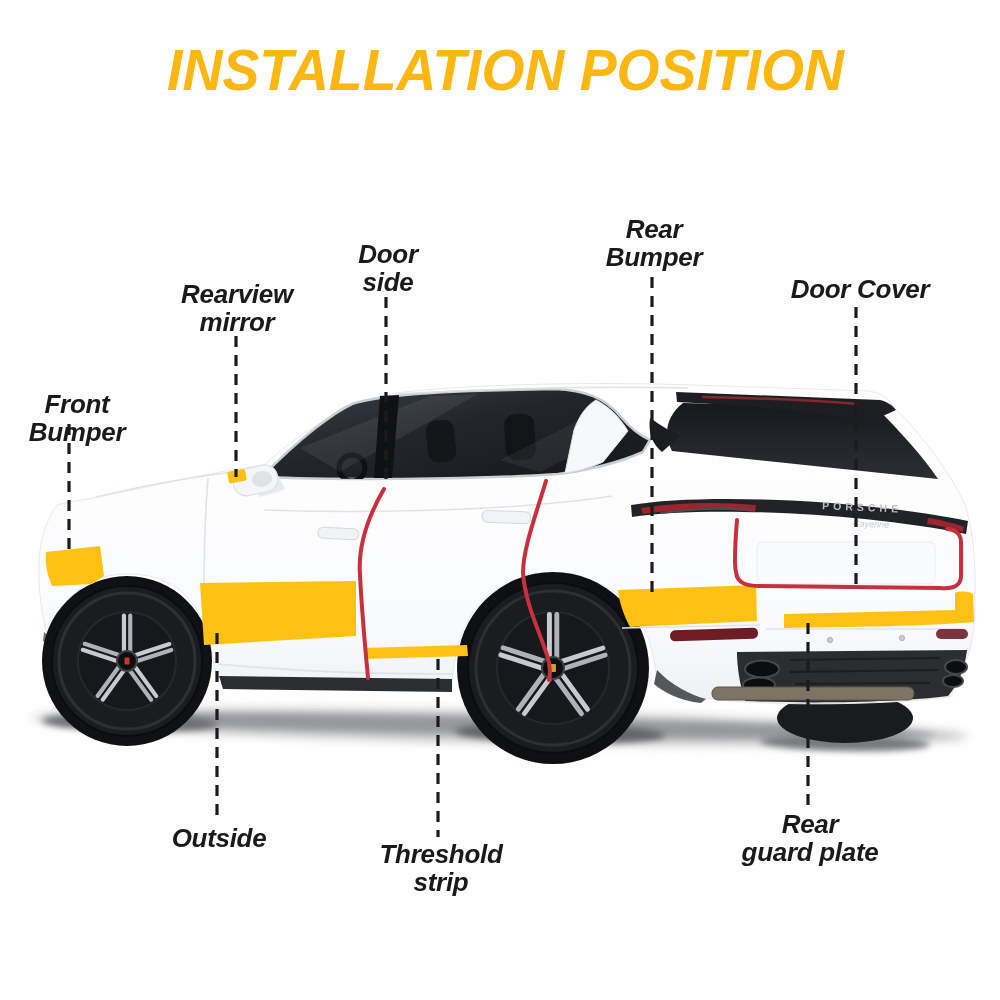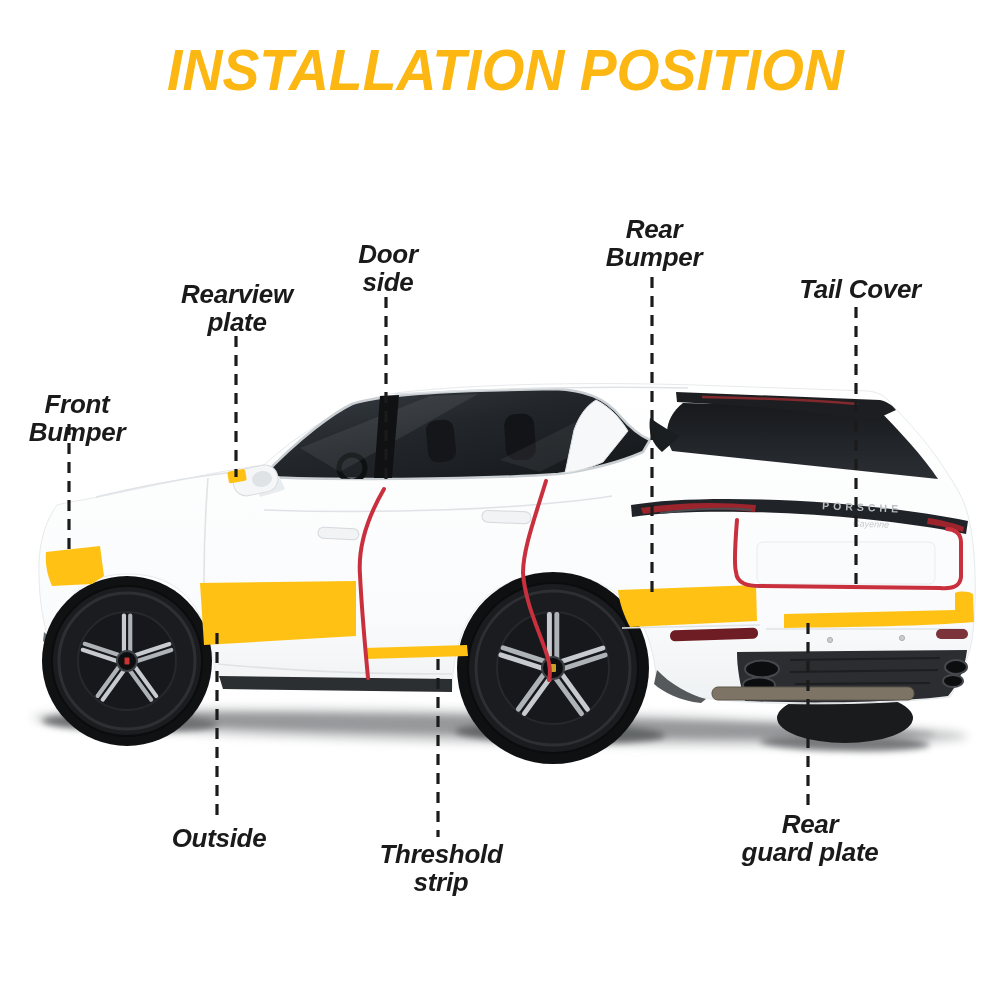--- a/index.html
+++ b/index.html
@@ -213,32 +213,32 @@
       <line class="leader" x1="808" y1="623" x2="808" y2="807"></line>
     </g>
   </svg>
 
   <div class="lbl" id="lbl-front-bumper">
     <span>Front</span>
     <span>Bumper</span>
   </div>
   <div class="lbl" id="lbl-rearview-mirror">
     <span>Rearview</span>
-    <span>plate</span>
+    <span>mirror</span>
   </div>
   <div class="lbl" id="lbl-door-side">
     <span>Door</span>
     <span>side</span>
   </div>
   <div class="lbl" id="lbl-rear-bumper">
     <span>Rear</span>
     <span>Bumper</span>
   </div>
   <div class="lbl" id="lbl-tail-cover">
-    <span>Tail Cover</span>
+    <span>Door Cover</span>
     <span></span>
   </div>
   <div class="lbl" id="lbl-outside-the-door">
     <span>Outside</span>
   </div>
   <div class="lbl" id="lbl-threshold-strip">
     <span>Threshold</span>
     <span>strip</span>
   </div>
   <div class="lbl" id="lbl-rear-guard-plate">

